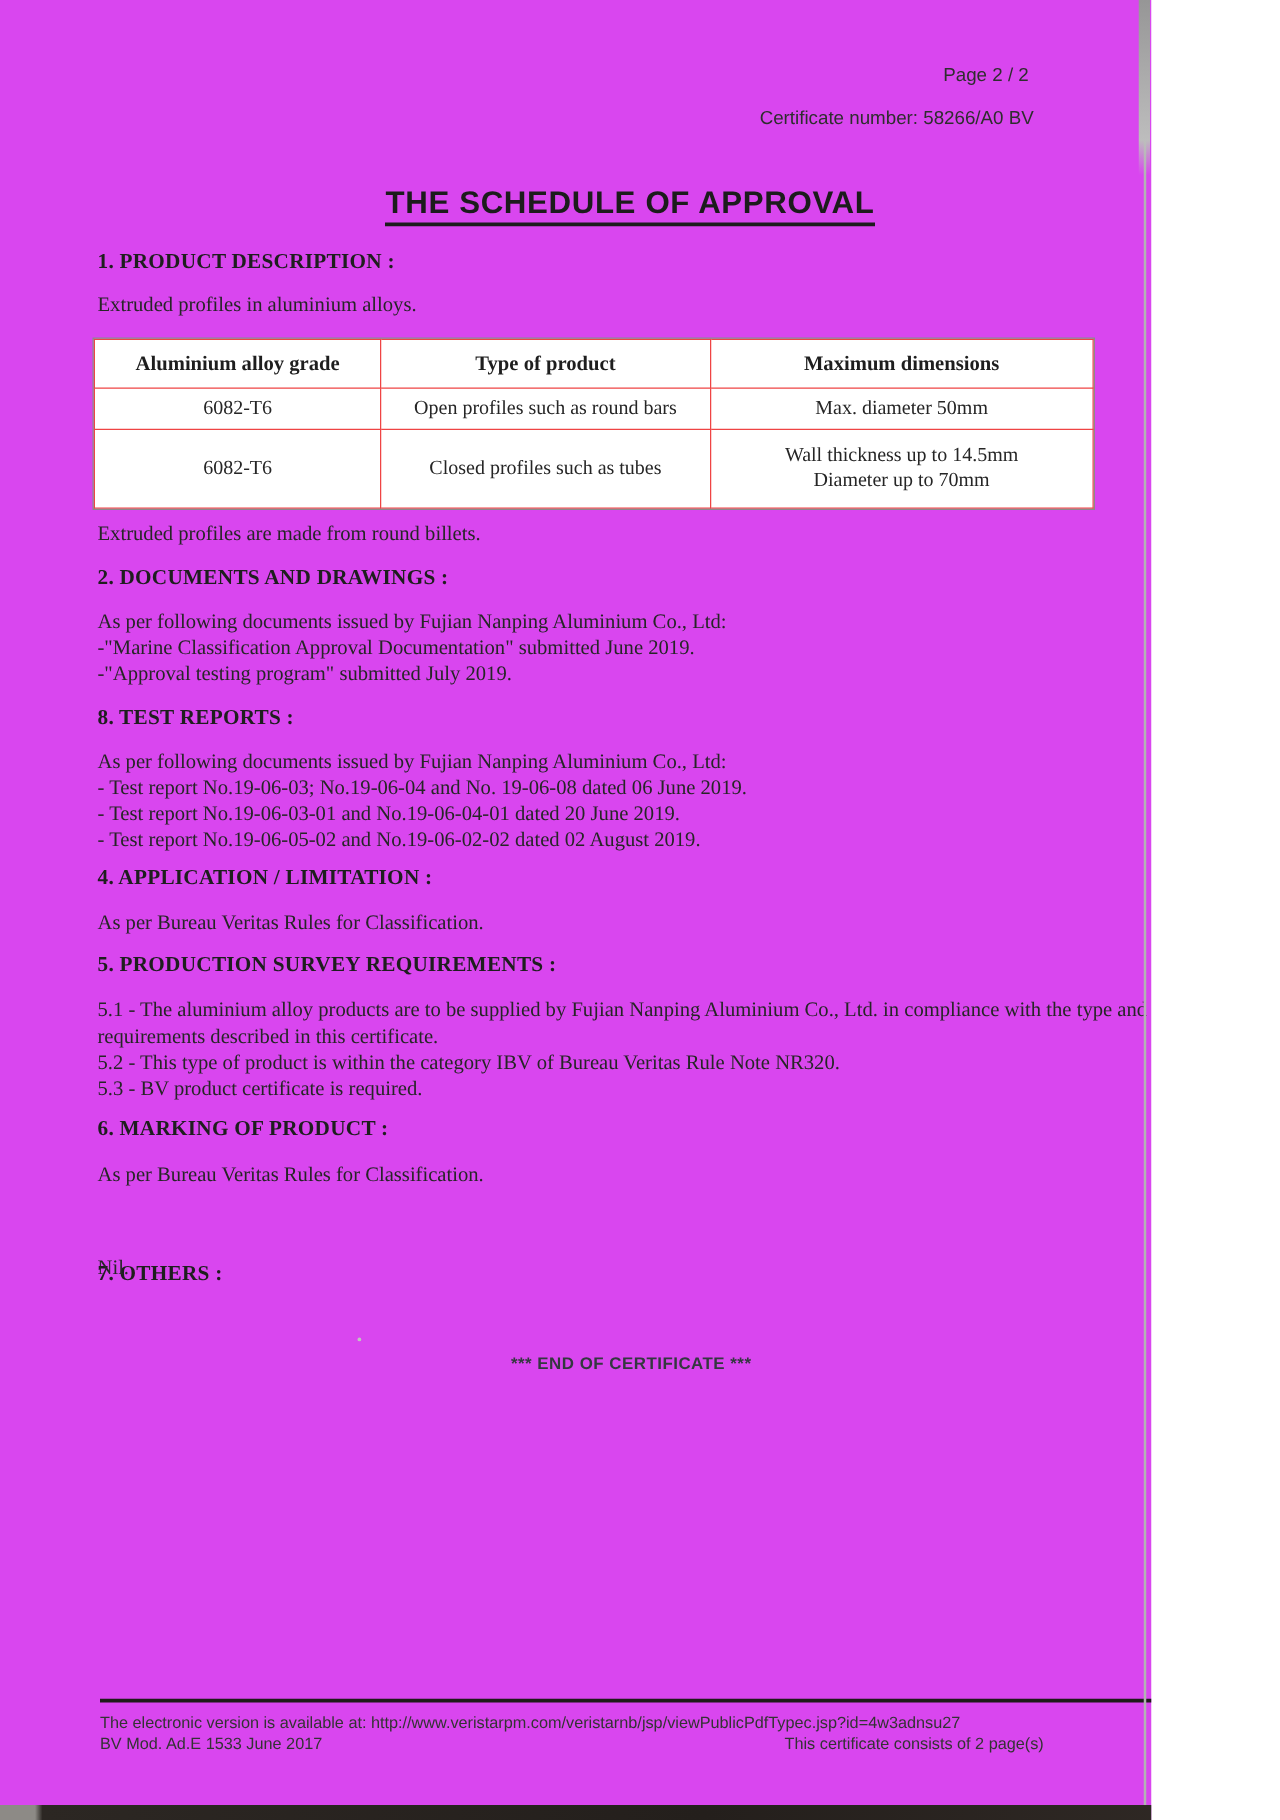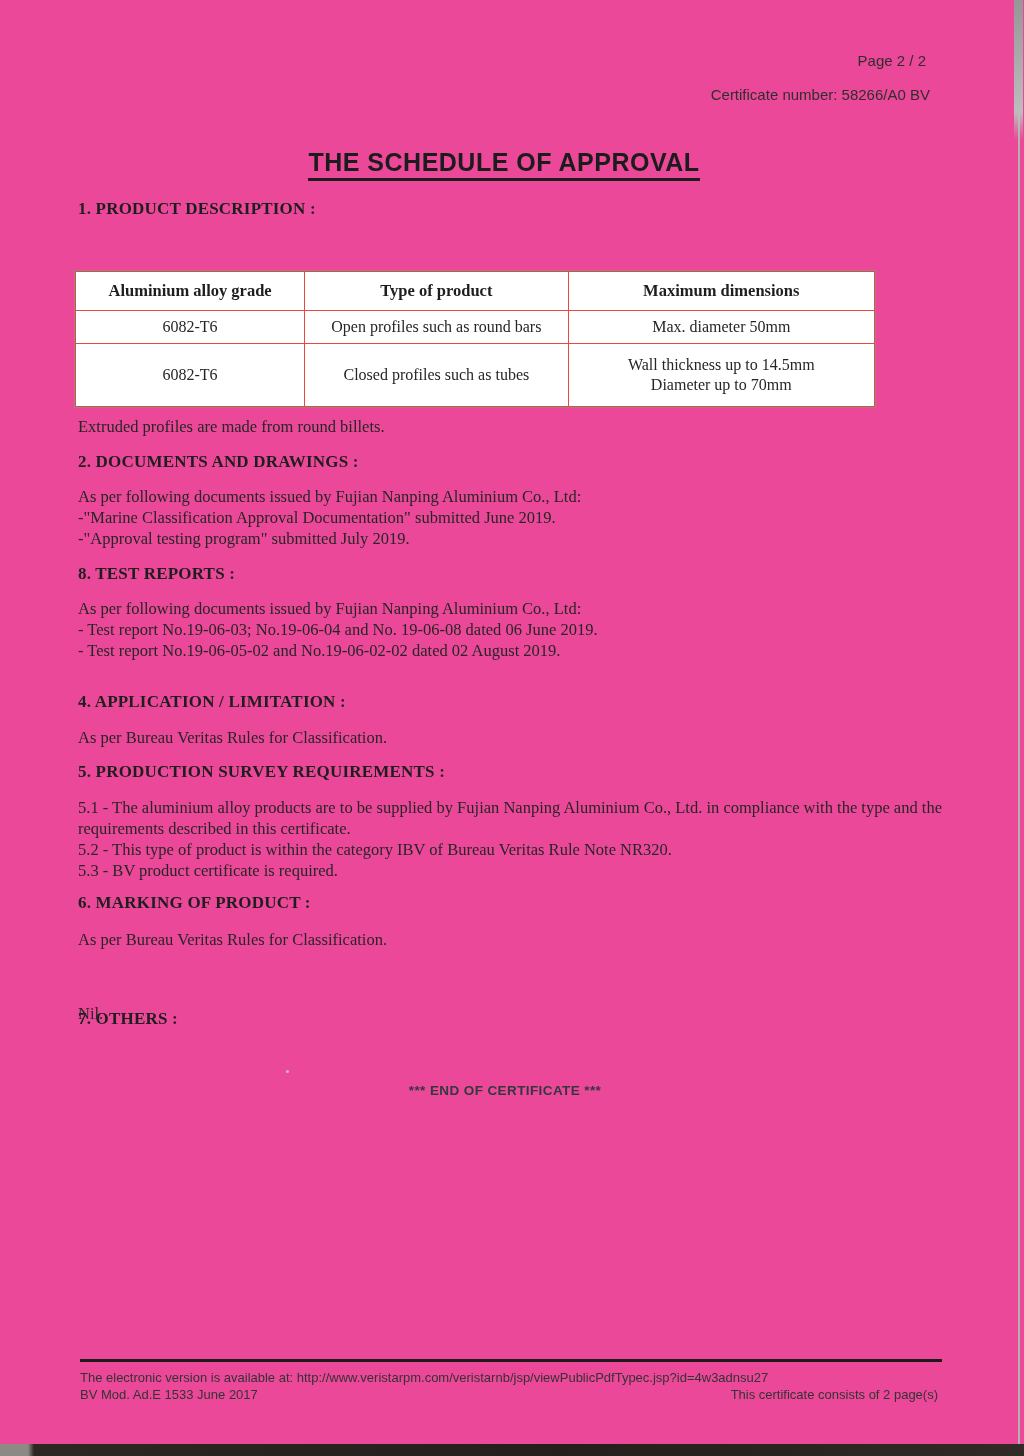--- a/index.html
+++ b/index.html
@@ -1,19 +1,19 @@
 <!DOCTYPE html>
 <html><head>
 <meta charset="utf-8">
 <style>
   html,body{margin:0;padding:0;background:#ffffff;}
   .page{
     position:relative;
-    width:1024px;height:1456px;
-    background:#ec4899;
+    width:921px;height:1456px;
+    background:#d946ef;
     overflow:hidden;
     font-family:"Liberation Serif", serif;
     color:#242424;
   }
   .abs{position:absolute;}
   .sans{font-family:"Liberation Sans", sans-serif;}
   .hdr{font-size:15px;color:#2e2e2e;text-align:right;}
   .doc-title{
     left:0;top:148px;width:1008px;text-align:center;
     font-family:"Liberation Sans", sans-serif;
@@ -94,20 +94,21 @@
 <div class="page">
 
   <div class="abs hdr sans" style="top:52px; right:98px;">Page 2 / 2</div>
   <div class="abs hdr sans" style="top:86px; right:94px;">Certificate number: 58266/A0 BV</div>
 
   <div class="abs doc-title">
     <span>THE SCHEDULE OF APPROVAL</span>
   </div>
 
   <div class="abs sec-h" style="top:199px;">1. PRODUCT DESCRIPTION :</div>
+  <div class="abs body-text" style="top:233px;">Extruded profiles in aluminium alloys.</div>
 
   <div class="abs" style="left:75px; top:271px;">
     <table class="product">
       <thead>
         <tr>
           <th class="col-grade">Aluminium alloy grade</th>
           <th class="col-type">Type of product</th>
           <th class="col-dims">Maximum dimensions</th>
         </tr>
       </thead>
@@ -135,20 +136,21 @@
   <div class="abs body-text" style="top:486px;">
     <div>As per following documents issued by Fujian Nanping Aluminium Co., Ltd:</div>
     <div>-"Marine Classification Approval Documentation" submitted June 2019.</div>
     <div>-"Approval testing program" submitted July 2019.</div>
   </div>
 
   <div class="abs sec-h" style="top:564px;">8. TEST REPORTS :</div>
   <div class="abs body-text" style="top:598px;">
     <div>As per following documents issued by Fujian Nanping Aluminium Co., Ltd:</div>
     <div>- Test report No.19-06-03; No.19-06-04 and No. 19-06-08 dated 06 June 2019.</div>
+    <div>- Test report No.19-06-03-01 and No.19-06-04-01 dated 20 June 2019.</div>
     <div>- Test report No.19-06-05-02 and No.19-06-02-02 dated 02 August 2019.</div>
   </div>
 
   <div class="abs sec-h" style="top:692px;">4. APPLICATION / LIMITATION :</div>
   <div class="abs body-text" style="top:727px;">As per Bureau Veritas Rules for Classification.</div>
 
   <div class="abs sec-h" style="top:762px;">5. PRODUCTION SURVEY REQUIREMENTS :</div>
   <div class="abs body-text" style="top:797px;">
     <div>5.1 - The aluminium alloy products are to be supplied by Fujian Nanping Aluminium Co., Ltd. in compliance with the type and the requirements described in this certificate.</div>
     <div>5.2 - This type of product is within the category IBV of Bureau Veritas Rule Note NR320.</div>

